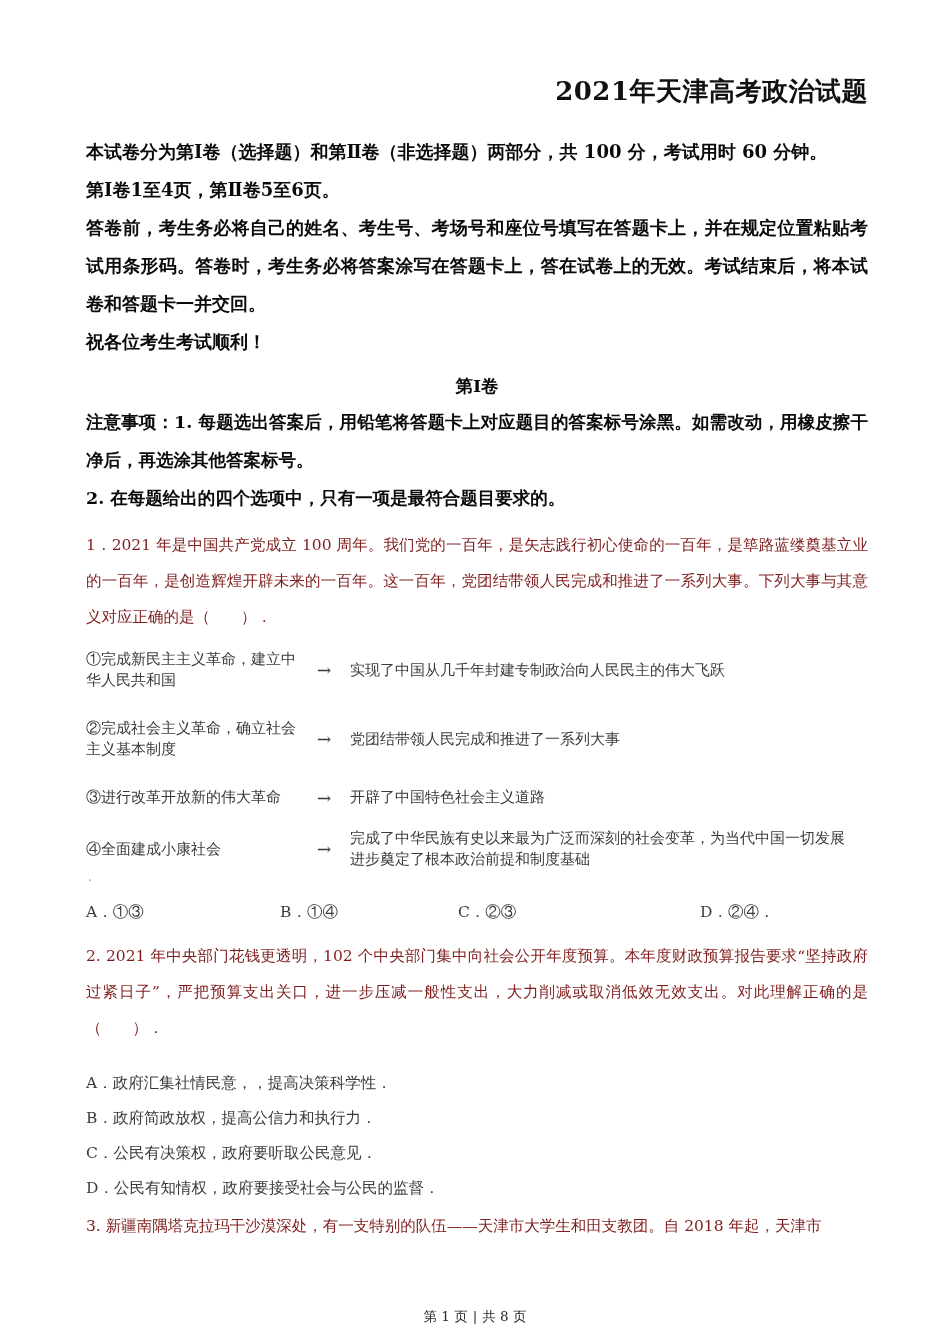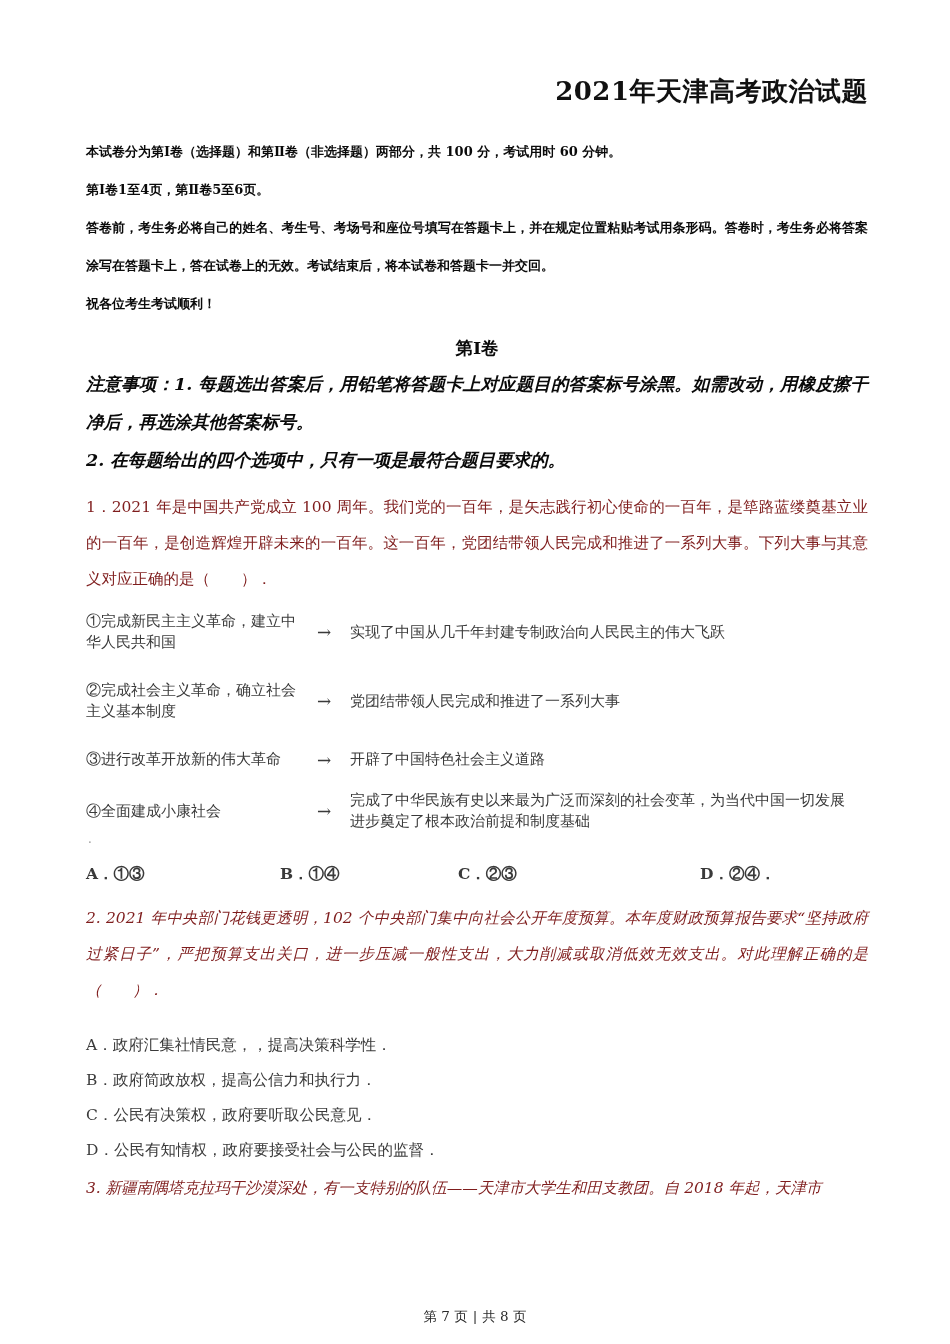--- a/index.html
+++ b/index.html
@@ -31,21 +31,21 @@
     font-weight: bold;
     line-height: 1.2;
     margin-top: 76px;
     margin-bottom: 0;
     letter-spacing: 0.5px;
     color: #111;
   }
 
   
   .intro {
-    font-size: 13px;
+    font-size: 18px;
     font-weight: bold;
     line-height: 38px;
     color: #0a0a0a;
     text-align: justify;
     text-justify: inter-ideograph;
   }
   .intro p { margin: 0; }
   .intro .first { margin-top: 26px; }
 
   
@@ -59,36 +59,35 @@
   }
 
   
   .notice {
     font-size: 17.5px;
     font-weight: bold;
     line-height: 38px;
     color: #0a0a0a;
     text-align: justify;
     text-justify: inter-ideograph;
-    font-style: italic;
   }
   .notice p { margin: 0; }
 
   
   .question {
     font-size: 15.5px;
     line-height: 36px;
     color: #7f1d1d;
     text-align: justify;
     text-justify: inter-ideograph;
   }
   .question p { margin: 0; }
   .q1 { margin-top: 10px; }
-  .q2 { margin-top: 2px; font-style: italic; }
-  .q3 { margin-top: 2px; font-style: italic; }
+  .q2 { margin-top: 2px; }
+  .q3 { margin-top: 2px; }
 
   
   .match-table {
     margin-top: 14px;
     width: 760px;
     border-collapse: collapse;
   }
   .match-table td {
     vertical-align: middle;
     padding: 0;
@@ -124,21 +123,21 @@
   }
 
   
   .choice-row {
     position: relative;
     height: 34px;
     margin-top: 16px;
     font-size: 15.5px;
     color: #3a3a3a;
   }
-  .choice-row span { position: absolute; top: 0; font-weight: bold; }
+  .choice-row span { position: absolute; top: 0; }
   .c-a { left: 0px; }
   .c-b { left: 194px; }
   .c-c { left: 372px; }
   .c-d { left: 614px; }
 
   
   .options-stacked {
     margin-top: 20px;
     font-size: 15.5px;
     line-height: 35px;
@@ -249,16 +248,16 @@
       </p>
     </div>
 
     <div class="question q3">
       <p>3. 新疆南隅塔克拉玛干沙漠深处，有一支特别的队伍——天津市大学生和田支教团。自 2018 年起，天津市</p>
     </div>
 
   </div>
 
   <div class="footer">
-    <span>第 7 页</span><span class="sep">|</span><span>共 8 页</span>
+    <span>第 1 页</span><span class="sep">|</span><span>共 8 页</span>
   </div>
 
 </div>
 
 </body></html>

